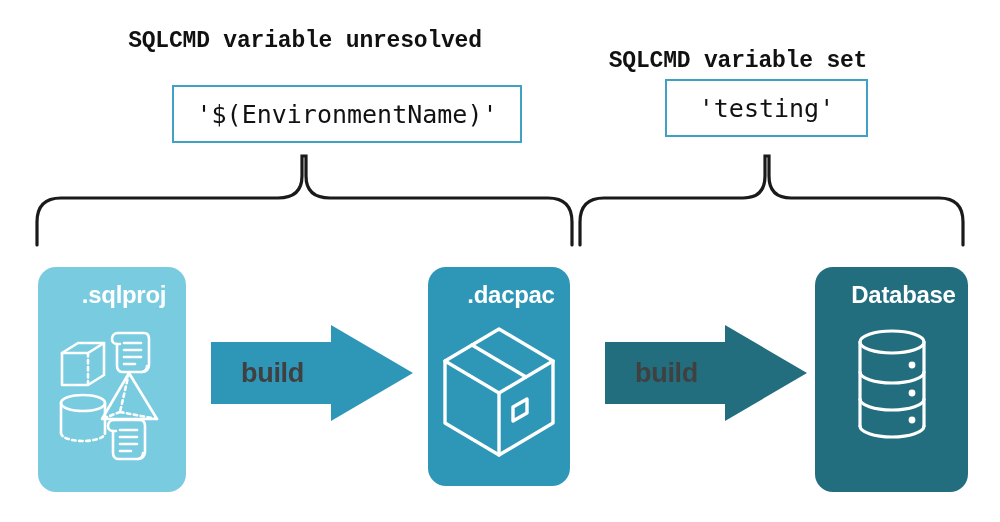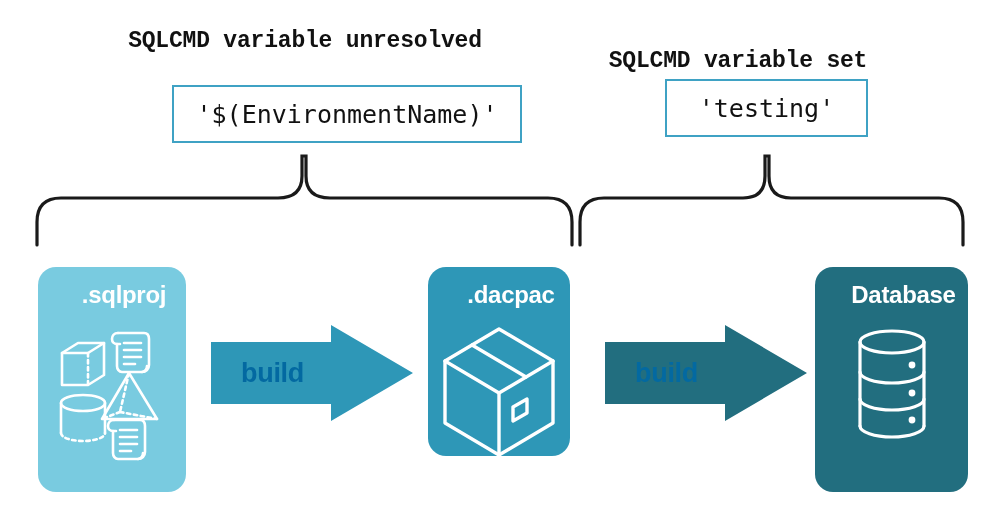--- a/index.html
+++ b/index.html
@@ -85,21 +85,21 @@
     top: 0; left: 0;
     width: 100%; height: 100%;
     display: flex;
     align-items: center;
     justify-content: flex-start;
     padding-left: 30px;
     box-sizing: border-box;
     font-family: "Liberation Sans", sans-serif;
     font-weight: bold;
     font-size: 27px;
-    color: #0369a1;
+    color: #404040;
     letter-spacing: -0.3px;
     white-space: nowrap;
   }
   .arrow svg { display: block; }
 </style>
 </head>
 <body>
 
 <div id="stage">
 
@@ -196,21 +196,21 @@
     </div>
   </div>
 
   <div class="arrow" style="left:211px; top:325px; width:202px; height:96px;">
     <svg width="202" height="96" viewBox="0 0 202 96">
       <path d="M 0,17 L 120,17 L 120,0 L 202,48 L 120,96 L 120,79 L 0,79 Z" fill="#2E97B7"></path>
     </svg>
     <div class="arrowlabel">build</div>
   </div>
 
-  <div class="stagebox" style="left:428px; top:267px; width:142px; height:189px; background:#2E97B7;">
+  <div class="stagebox" style="left:428px; top:267px; width:142px; height:219px; background:#2E97B7;">
     <div class="boxlabel">.dacpac</div>
     <div class="boxicons">
       <svg width="124" height="150" viewBox="0 0 124 150" fill="none" stroke="#ffffff" stroke-width="3.4" stroke-linecap="round" stroke-linejoin="round">
         <g>
 
           <path d="M 62,14 L 116,46 L 116,108 L 62,140 L 8,108 L 8,46 Z"></path>
 
           <path d="M 8,46 L 62,78 L 116,46"></path>
           <path d="M 62,78 L 62,140"></path>
 

